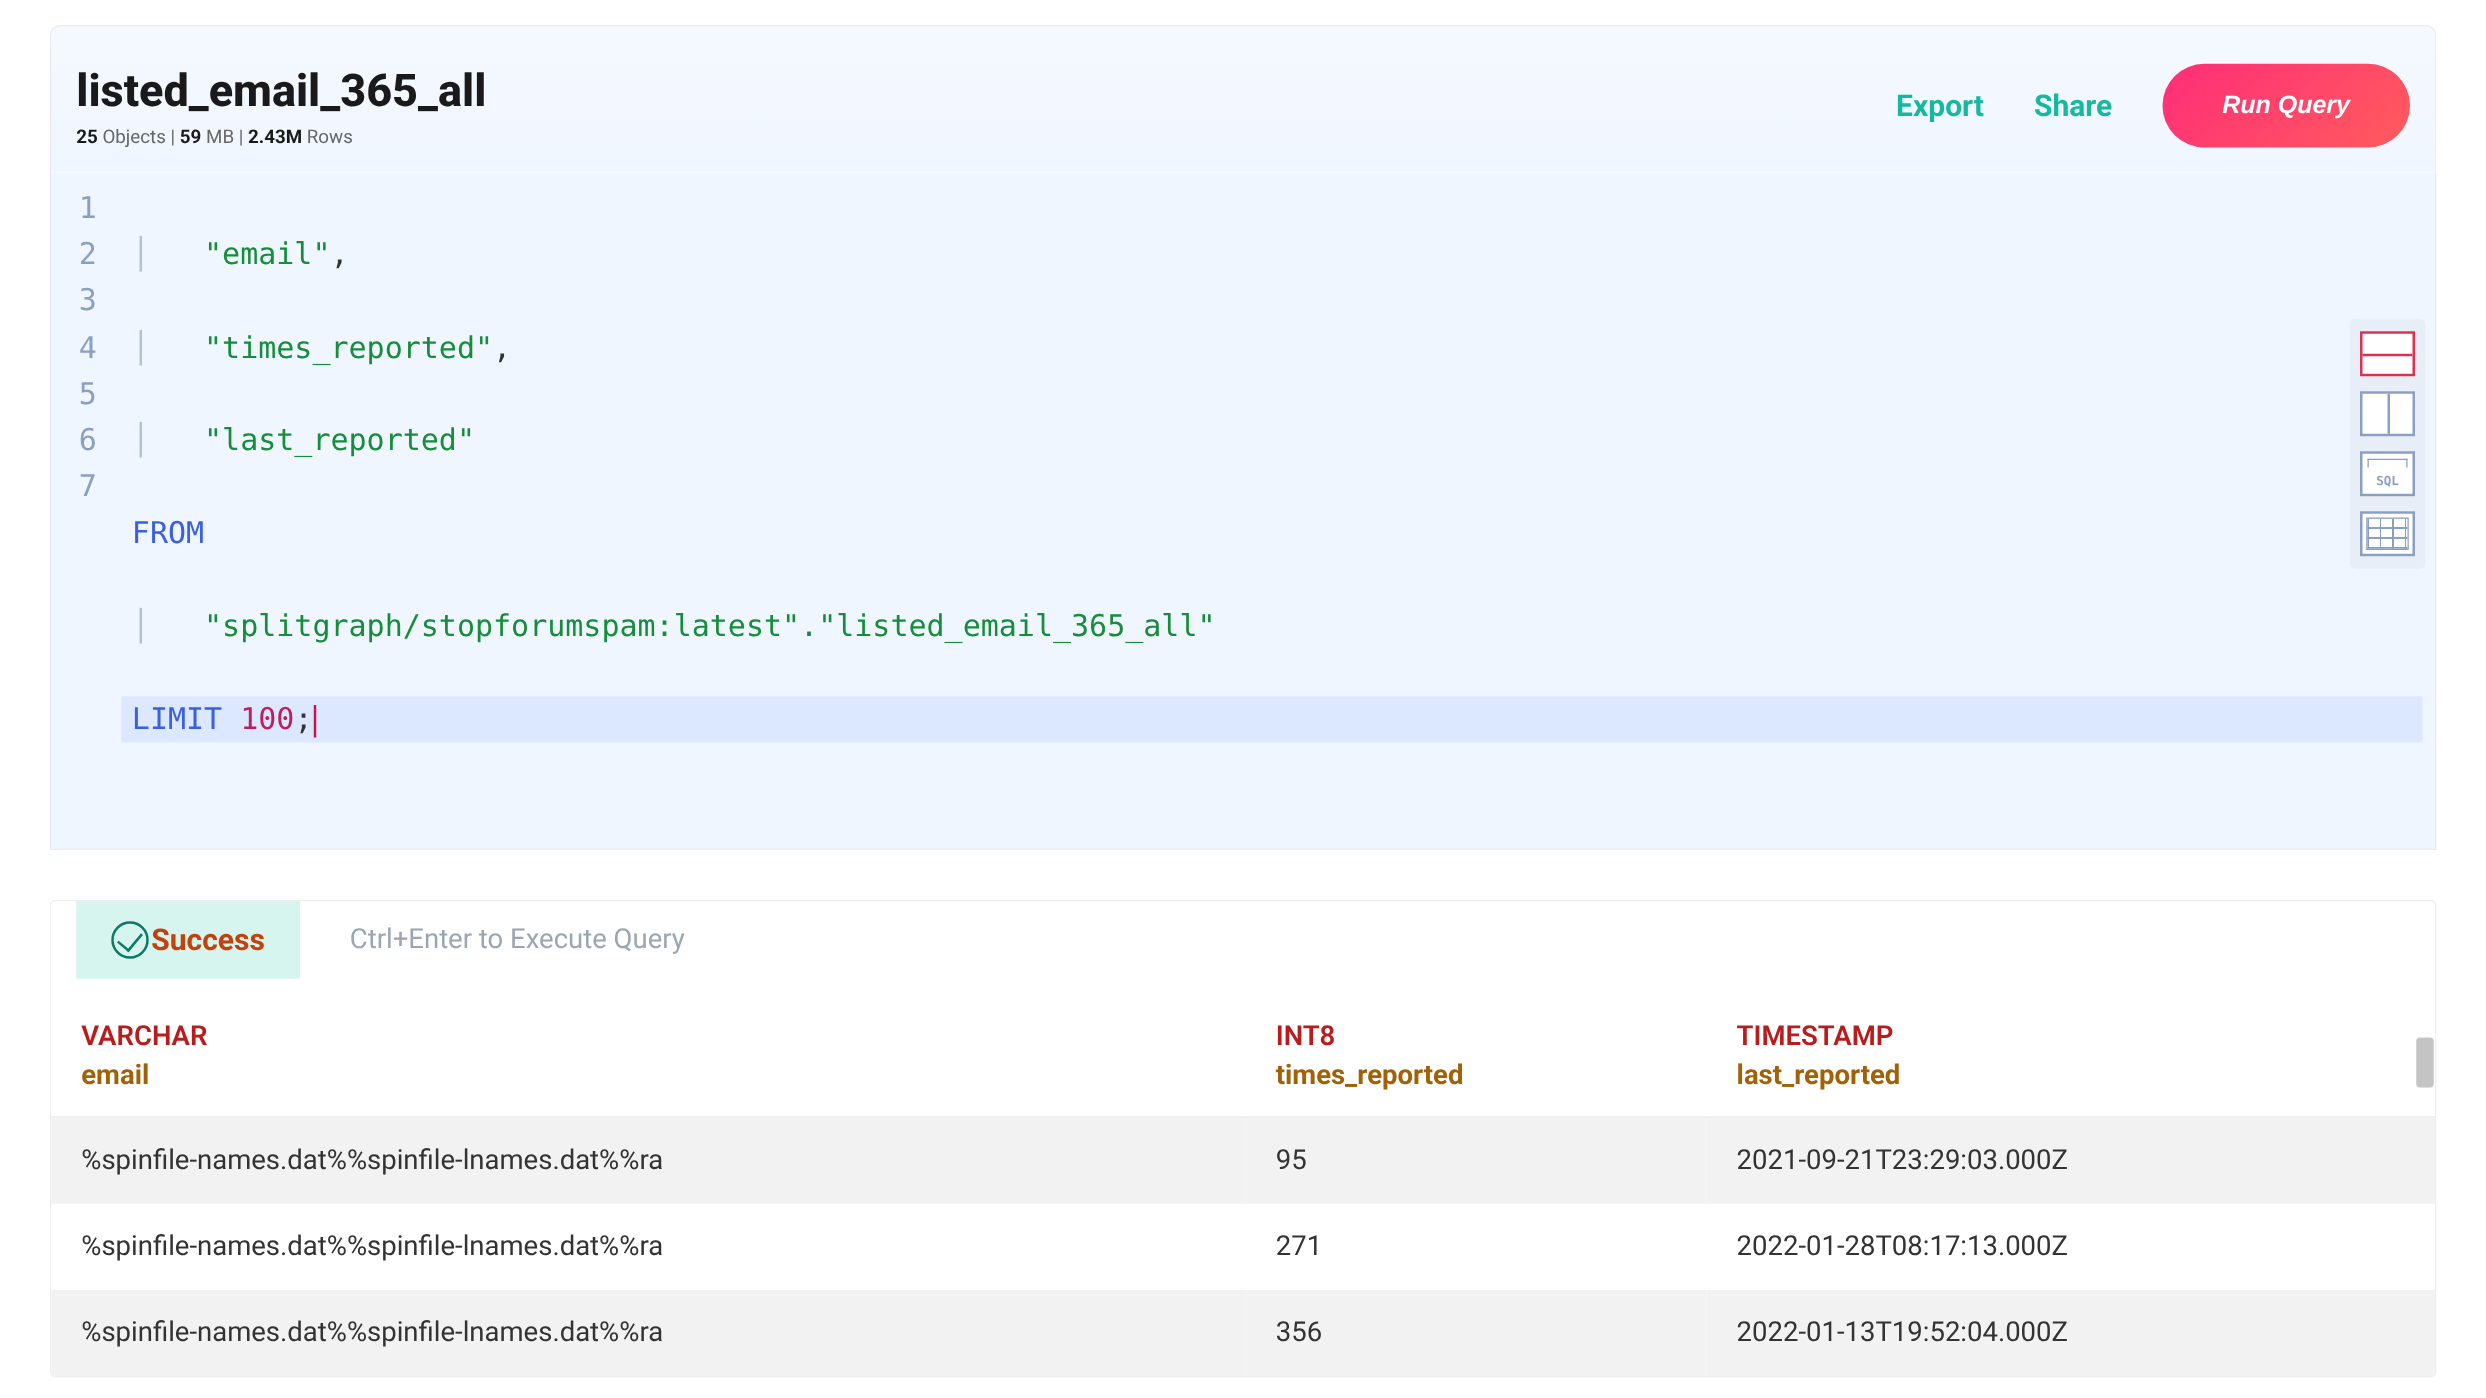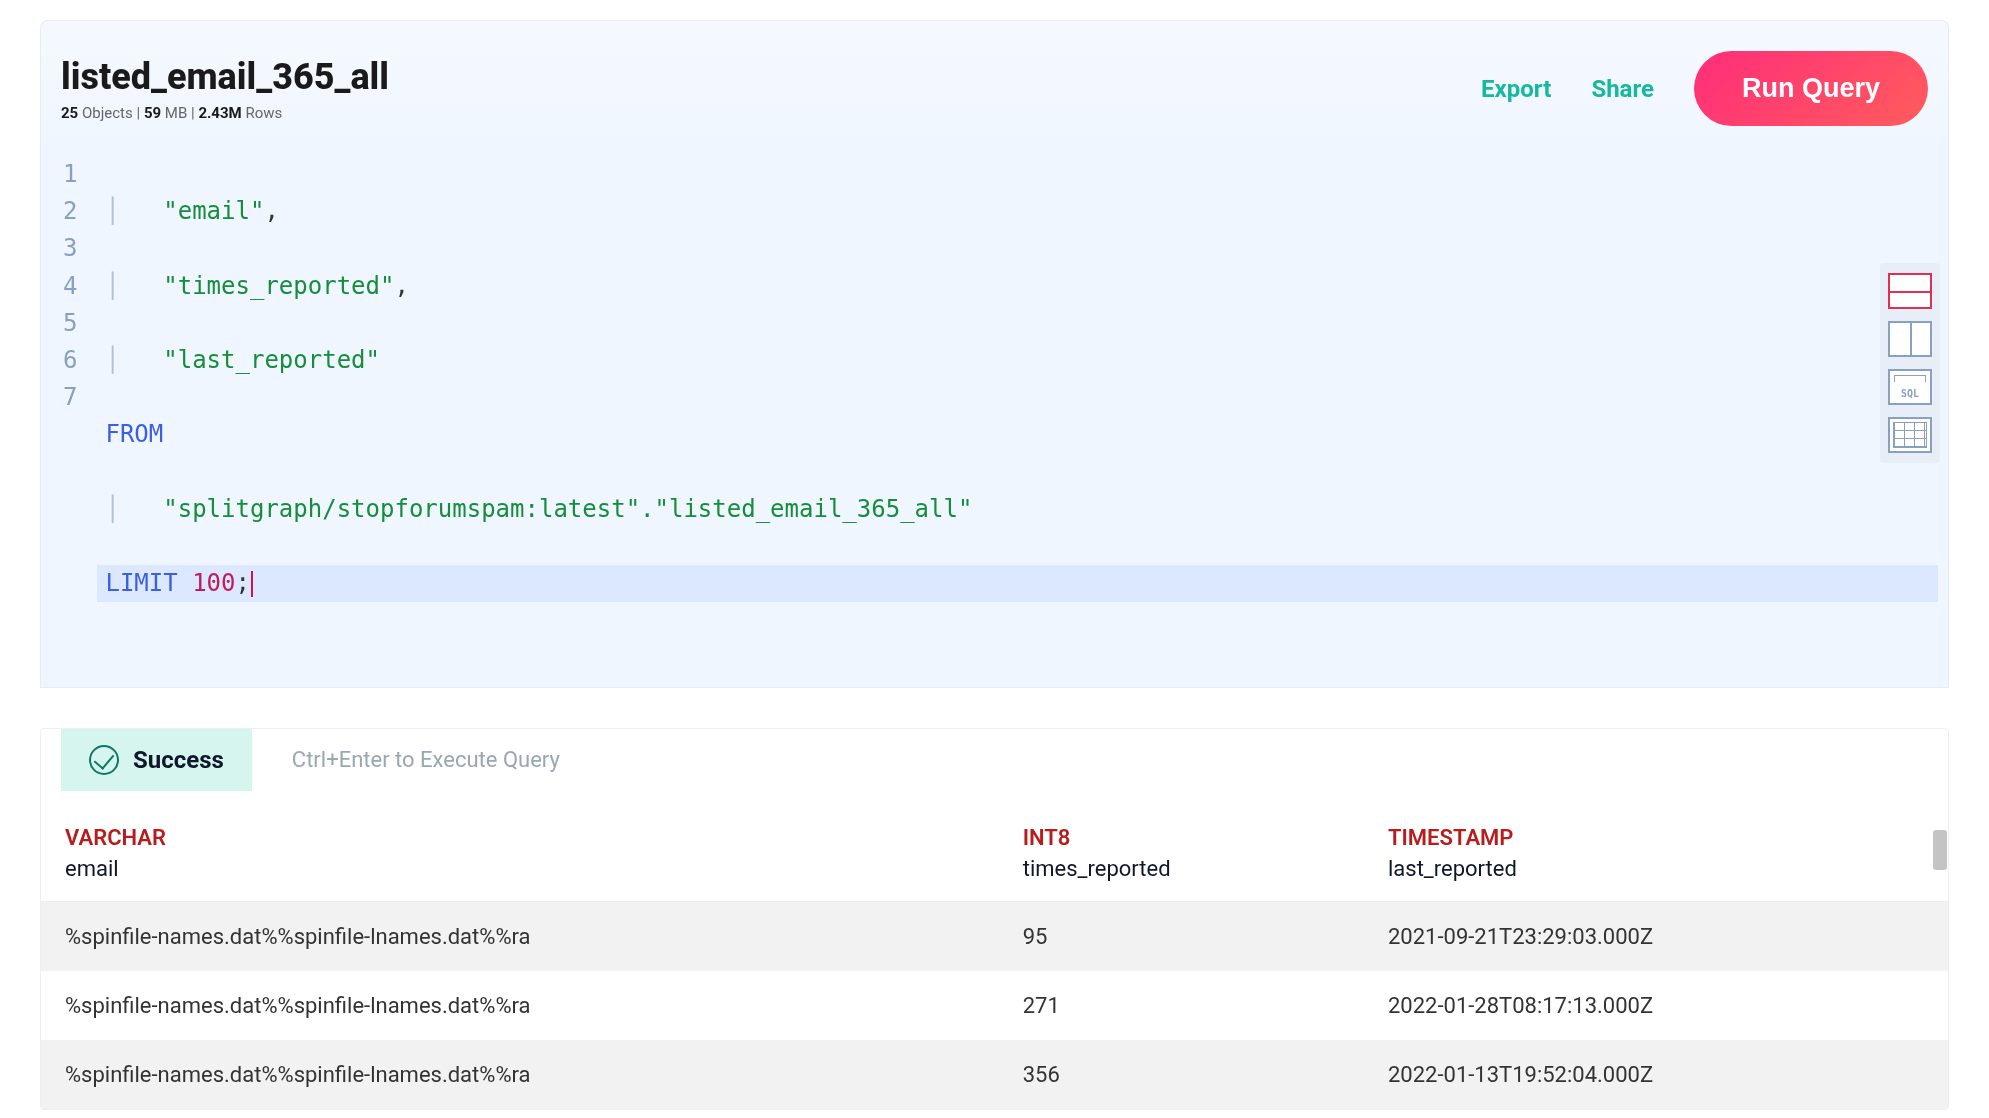--- a/index.html
+++ b/index.html
@@ -40,26 +40,27 @@
 }
 .link-btn {
   font-size: 24px;
   font-weight: 700;
   color: #16b8a0;
   cursor: pointer;
 }
 .run-btn {
   background: linear-gradient(135deg, #ff2d7a 0%, #ff5c5c 100%);
   color: #fff;
-  font-size: 27px;
+  font-size: 20px;
   font-weight: 700;
   padding: 22px 48px;
   border: none;
   border-radius: 999px;
   cursor: pointer;
+  font-style: italic;
 }
 .editor-area {
   display: flex;
   background: #f0f6ff;
   border: 1px solid #e5ecf5;
   border-top: none;
   font-family: "Consolas", "Menlo", monospace;
   font-size: 24px;
   line-height: 1.55;
   position: relative;
@@ -131,24 +132,24 @@
 }
 .status-row {
   display: flex;
   align-items: center;
   gap: 40px;
   padding: 0 20px;
 }
 .success-badge {
   display: inline-flex;
   align-items: center;
-  gap: 14px;
+  gap: 2px;
   background: #d5f5ee;
   padding: 16px 28px;
-  color: #0f172a;
+  color: #c2410c;
   font-size: 24px;
   font-weight: 700;
 }
 .success-badge .check {
   width: 30px; height: 30px; border: 2.5px solid #0b7a67; border-radius: 50%; position: relative;
 }
 .success-badge .check::after {
   content: ""; position: absolute; left: 7px; top: 3px; width: 10px; height: 16px; border-right: 2.5px solid #0b7a67; border-bottom: 2.5px solid #0b7a67; transform: rotate(40deg);
 }
 .hint {
@@ -160,22 +161,22 @@
   margin-top: 20px;
   font-size: 22px;
 }
 .results-table thead th {
   text-align: left;
   padding: 14px 24px 4px;
   font-weight: 600;
   color: #b91c1c;
 }
 .results-table thead .subhead th {
-  font-weight: 400;
-  color: #0f172a;
+  font-weight: 700;
+  color: #a16207;
   padding: 2px 24px 20px;
   border-bottom: 1px solid #eee;
 }
 .results-table tbody td {
   padding: 22px 24px;
   color: #333;
 }
 .results-table tbody tr:nth-child(odd) td { background: #f2f2f2; }
 .scroll-track {
   position: absolute;

